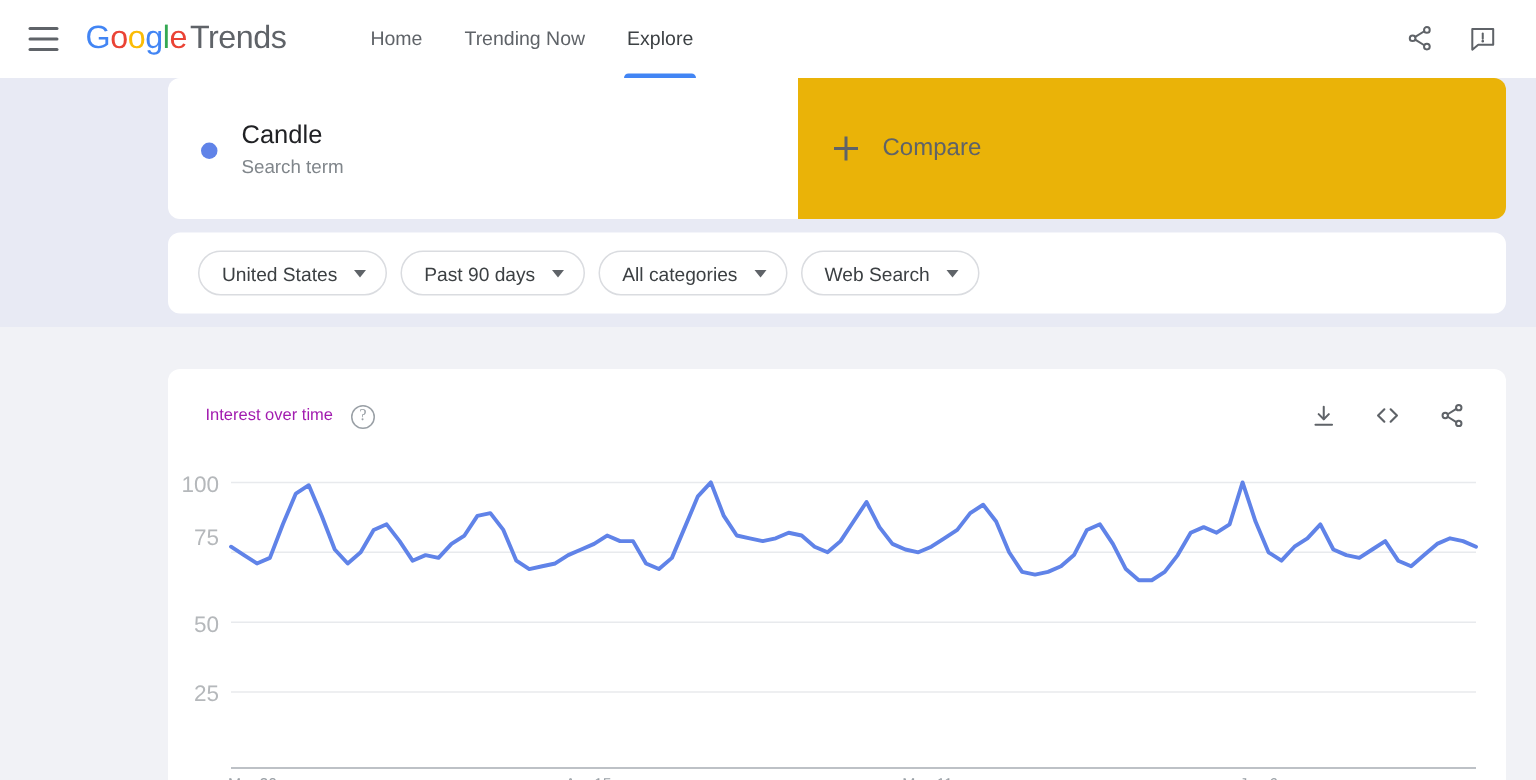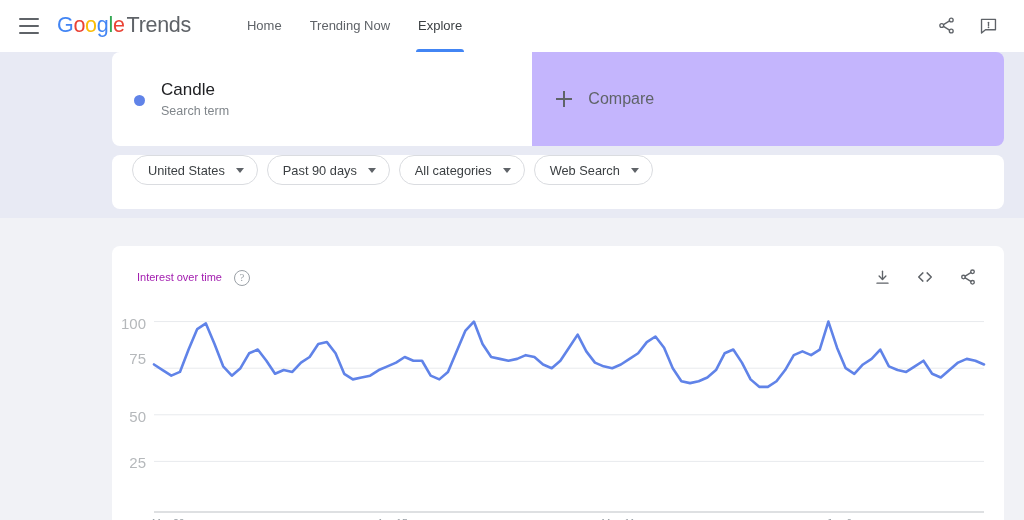--- a/index.html
+++ b/index.html
@@ -68,38 +68,38 @@
   .term-card {
     width: 442px; height: 94px; background: #ffffff;
     border-radius: 8px 0 0 8px;
     display: flex; align-items: center; padding-left: 22px;
   }
   .dot { width: 11px; height: 11px; border-radius: 50%; background: #6083e8; flex: 0 0 auto; margin-right: 16px; margin-top: 2px; }
   .term-text .term-name { font-size: 17px; color: #202124; line-height: 22px; }
   .term-text .term-sub { font-size: 12.5px; color: #80868b; line-height: 18px; margin-top: 1px; }
 
   .compare-card {
-    width: 496px; height: 94px; background: #c4b5fd;
+    width: 496px; height: 94px; background: #eab308;
     border-radius: 0 8px 8px 0;
     display: flex; align-items: center; padding-left: 24px; cursor: pointer;
   }
   .plus {
     position: relative; width: 16px; height: 16px; margin-right: 16px; flex: 0 0 auto;
   }
   .plus::before, .plus::after {
     content: ""; position: absolute; background: #5f6368;
   }
   .plus::before { left: 0; top: 7px; width: 16px; height: 1.6px; }
   .plus::after { top: 0; left: 7px; height: 16px; width: 1.6px; }
   .compare-label { font-size: 16px; color: #5f6368; }
 
   .filters-card {
     position: absolute; top: 155px; left: 112px; width: 892px; height: 54px;
     background: #ffffff; border-radius: 8px;
-    display: flex; padding-left: 20px; gap: 9px;
+    display: flex; align-items: center; padding-left: 20px; gap: 9px;
   }
   .chip {
     height: 30px; border: 1px solid #dadce0; border-radius: 16px;
     display: flex; align-items: center; padding: 0 13px 0 15px;
     font-size: 12.8px; color: #3c4043; cursor: pointer; background: #fff;
     white-space: nowrap;
   }
   .caret {
     width: 0; height: 0; margin-left: 11px;
     border-left: 4.5px solid transparent; border-right: 4.5px solid transparent;

